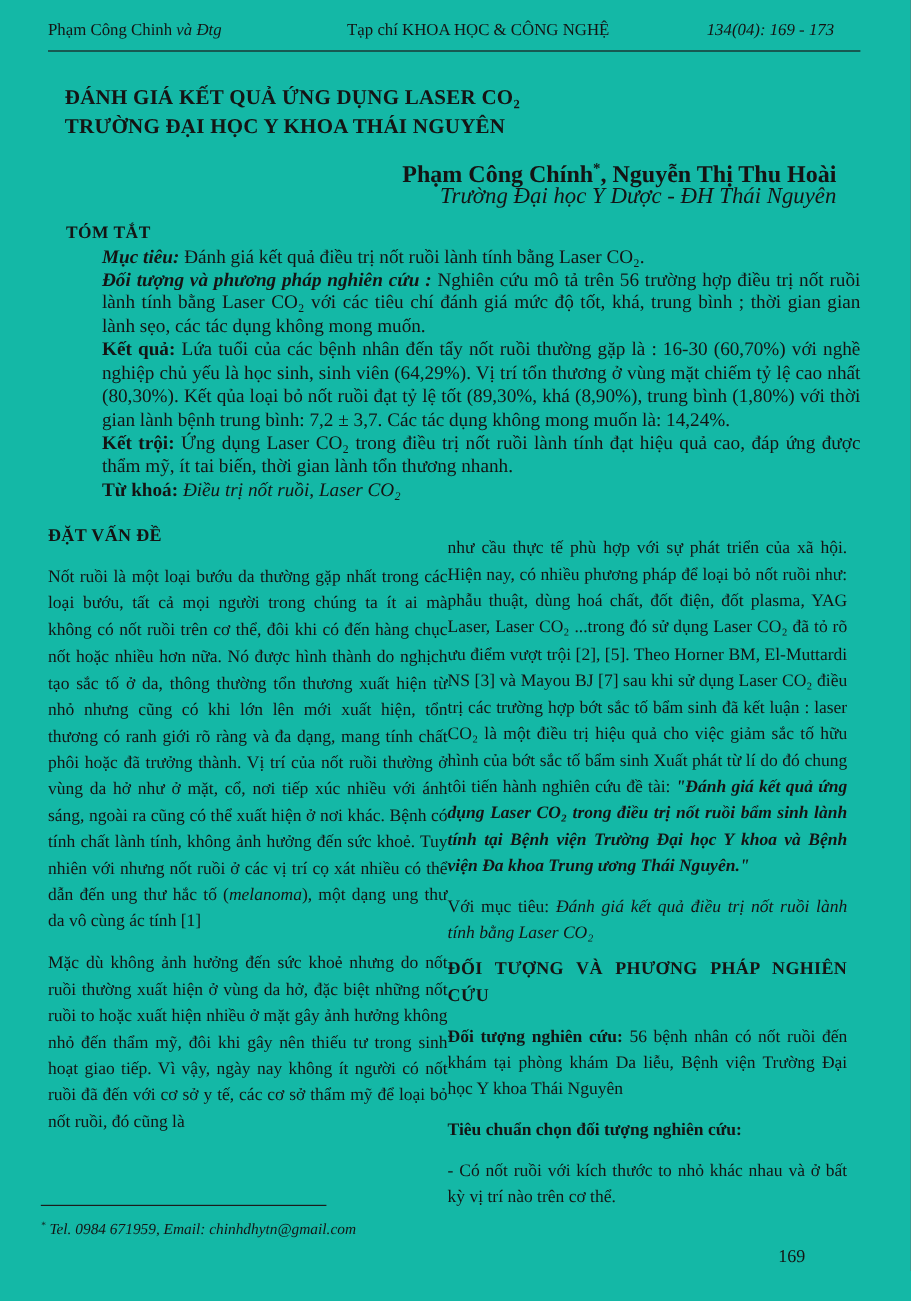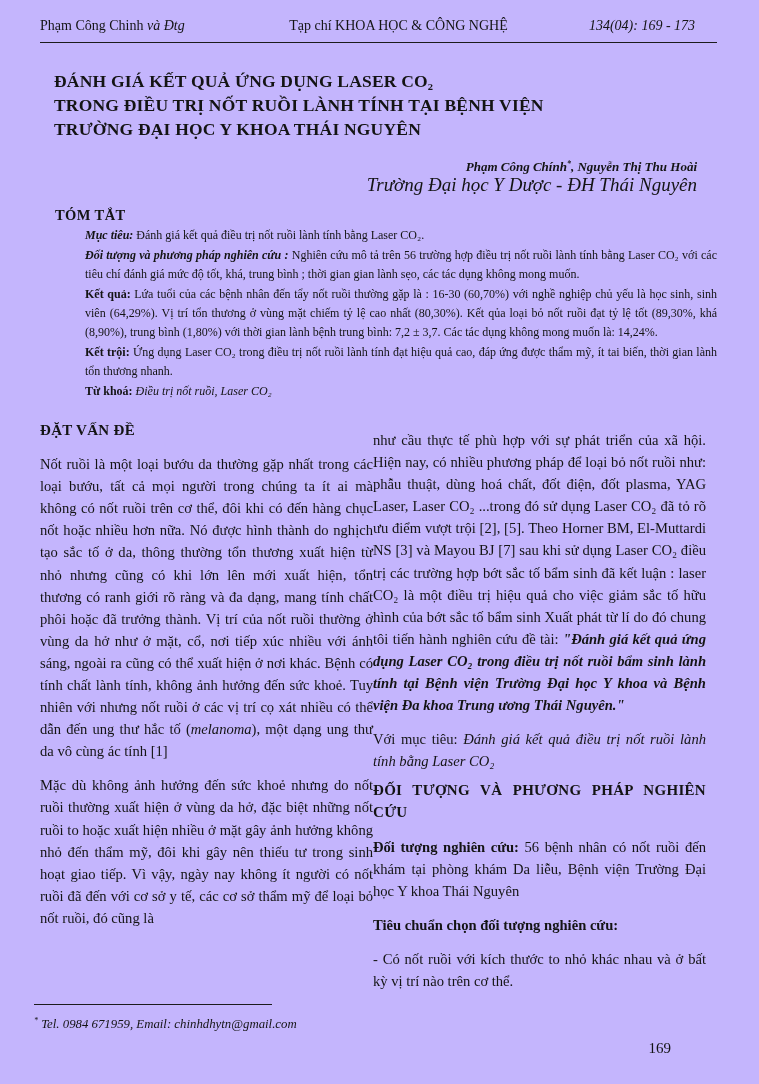--- a/index.html
+++ b/index.html
@@ -1,20 +1,20 @@
 <!DOCTYPE html>
 <html><head>
 <meta charset="utf-8">
 <style>
   html,body{margin:0;padding:0;background:#6b6b6b;}
   .page{
     position:relative;
     width:759px;height:1084px;
     margin:0 auto;
-    background:#c4b5fd;
+    background:#14b8a6;
     color:#141414;
     font-family:"Liberation Serif","DejaVu Serif",serif;
     overflow:hidden;
     box-sizing:border-box;
     padding:14px 42px 0 40px;
   }
   
   .journal-header{
     display:flex;justify-content:space-between;align-items:baseline;
     font-size:14px;
@@ -25,26 +25,26 @@
   .journal-header .h-center{flex:1;text-align:center;}
   .journal-header .h-right{min-width:150px;text-align:center;font-style:italic;}
   
   .article-title{
     margin:26px 0 0 14px;
     font-size:17.5px;font-weight:bold;
     line-height:24px;letter-spacing:0.2px;
   }
   
   .byline{margin:14px 20px 0 0;text-align:right;}
-  .authors{font-size:13px;font-weight:bold;line-height:18px;font-style:italic;}
+  .authors{font-size:20px;font-weight:bold;line-height:18px;}
   .affiliation{font-size:19px;font-style:italic;line-height:17px;}
   
   .abstract{margin-top:14px;}
   .abstract-heading{font-size:14.5px;font-weight:bold;margin:0 0 2px 15px;letter-spacing:0.4px;}
-  .abstract-body{margin-left:45px;font-size:12px;line-height:19.4px;text-align:justify;}
+  .abstract-body{margin-left:45px;font-size:16px;line-height:19.4px;text-align:justify;}
   .abstract-body p{margin:0;}
   
   .body-columns{display:flex;margin-top:16px;}
   .col{width:333px;font-size:14.6px;line-height:22.1px;text-align:justify;}
   .col p{margin:12px 0 7px 0;}
   .section-heading{
     font-size:15px;font-weight:bold;letter-spacing:0.3px;
     margin:2px 0 8px 0;text-align:justify;
   }
   
@@ -77,21 +77,20 @@
 <div class="page">
 
   <div class="journal-header">
     <span class="h-left"><span class="s-n">Phạm Công Chinh </span><span class="s-i">và Đtg</span></span>
     <span class="h-center">Tạp chí KHOA HỌC &amp; CÔNG NGHỆ</span>
     <span class="h-right">134(04): 169 - 173</span>
   </div>
 
   <div class="article-title">
     <div>ĐÁNH GIÁ KẾT QUẢ ỨNG DỤNG LASER CO₂</div>
-    <div>TRONG ĐIỀU TRỊ NỐT RUỒI LÀNH TÍNH TẠI BỆNH VIỆN</div>
     <div>TRƯỜNG ĐẠI HỌC Y KHOA THÁI NGUYÊN</div>
   </div>
 
   <div class="byline">
     <div class="authors"><span class="s-b">Phạm Công Chính</span><span class="s-bsup">*</span><span class="s-b">, Nguyễn Thị Thu Hoài</span></div>
     <div class="affiliation">Trường Đại học Y Dược - ĐH Thái Nguyên</div>
   </div>
 
   <div class="abstract">
     <div class="abstract-heading">TÓM TẮT</div>

